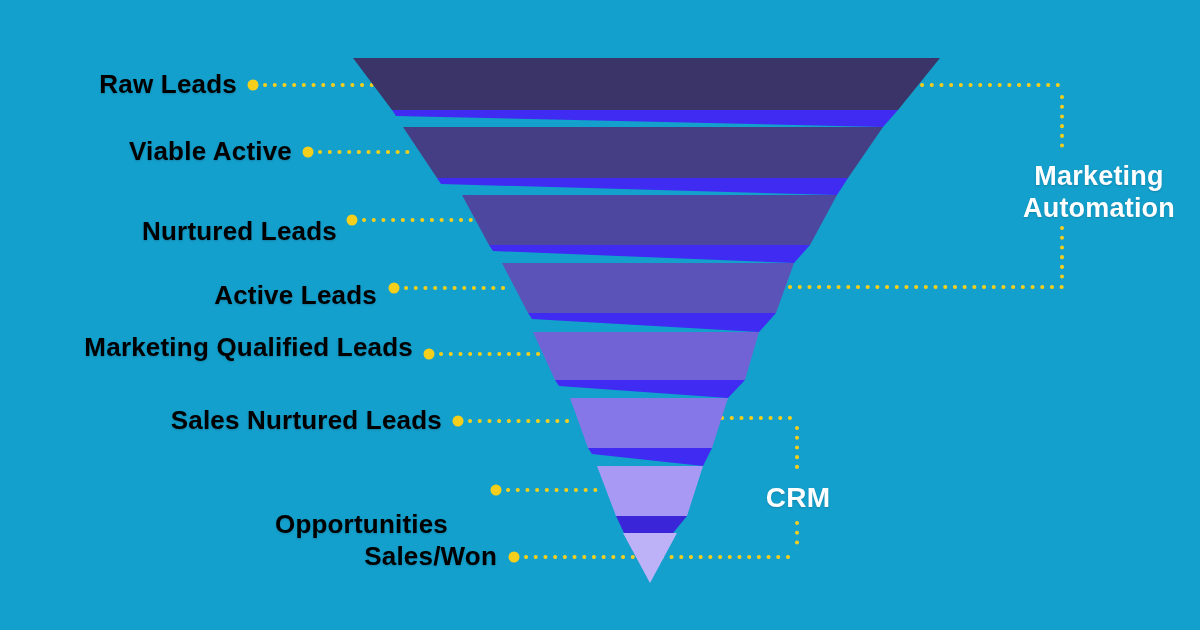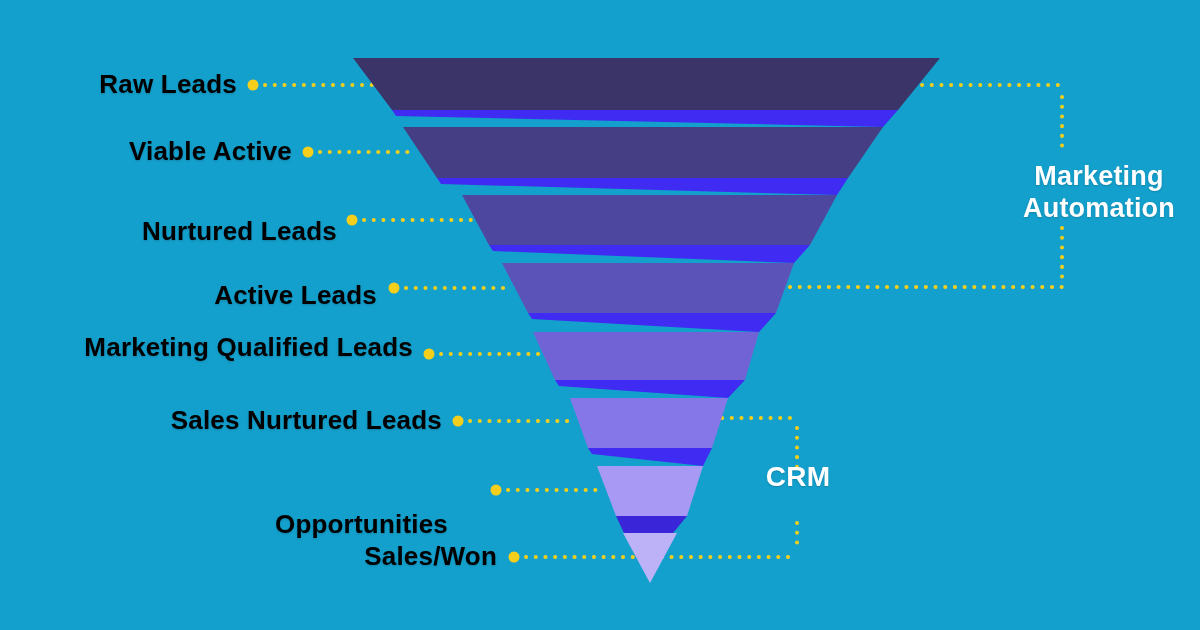--- a/index.html
+++ b/index.html
@@ -84,17 +84,17 @@
       <div class="stage-label" style="top: 232px; right: 863px;">Nurtured Leads</div>
       <div class="stage-label" style="top: 296px; right: 823px;">Active Leads</div>
       <div class="stage-label" style="top: 348px; right: 787px;">Marketing Qualified Leads</div>
       <div class="stage-label" style="top: 421px; right: 758px;">Sales Nurtured Leads</div>
       <div class="stage-label" style="top: 490px; right: 752px; margin-top: 35px;">Opportunities</div>
       <div class="stage-label" style="top: 557px; right: 703px;">Sales/Won</div>
       <div class="annotation big" style="left: 1063px; top: 193px; margin-left: 36px;">
         <div>Marketing</div>
         <div>Automation</div>
       </div>
-      <div class="annotation small" style="left: 798px; top: 477px;">
+      <div class="annotation small" style="left: 798px; top: 498px;">
         <div>CRM</div>
       </div>
     </div>
 </div>
 
 </body></html>

